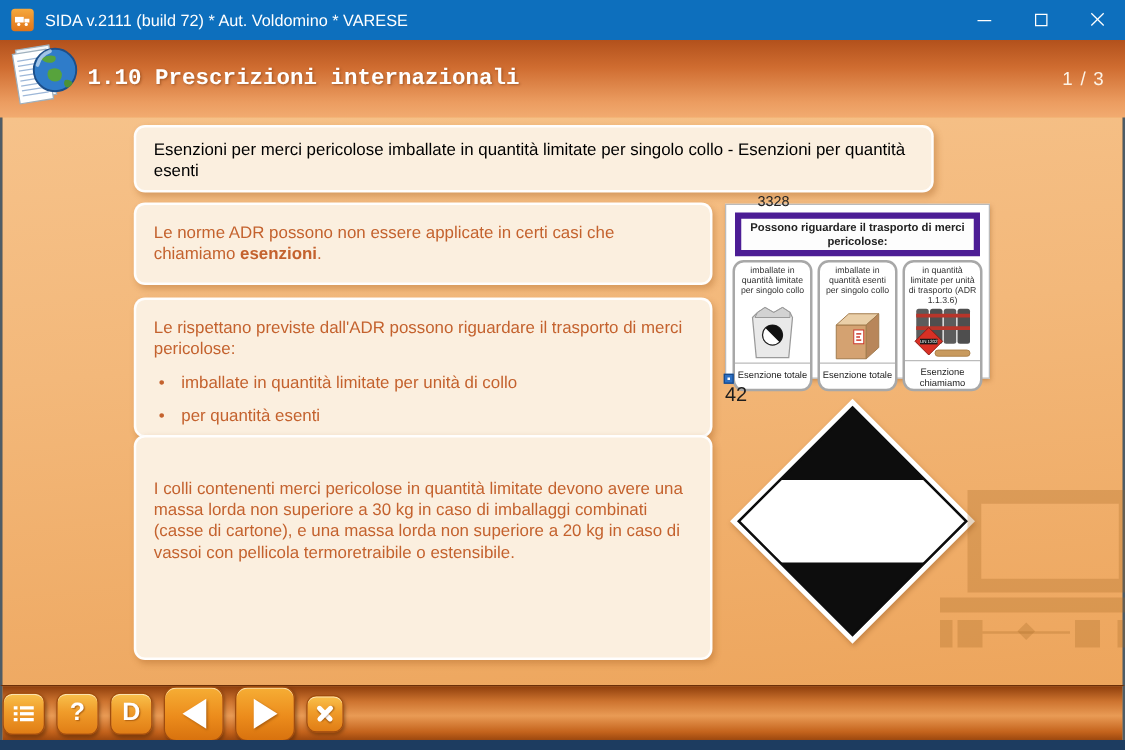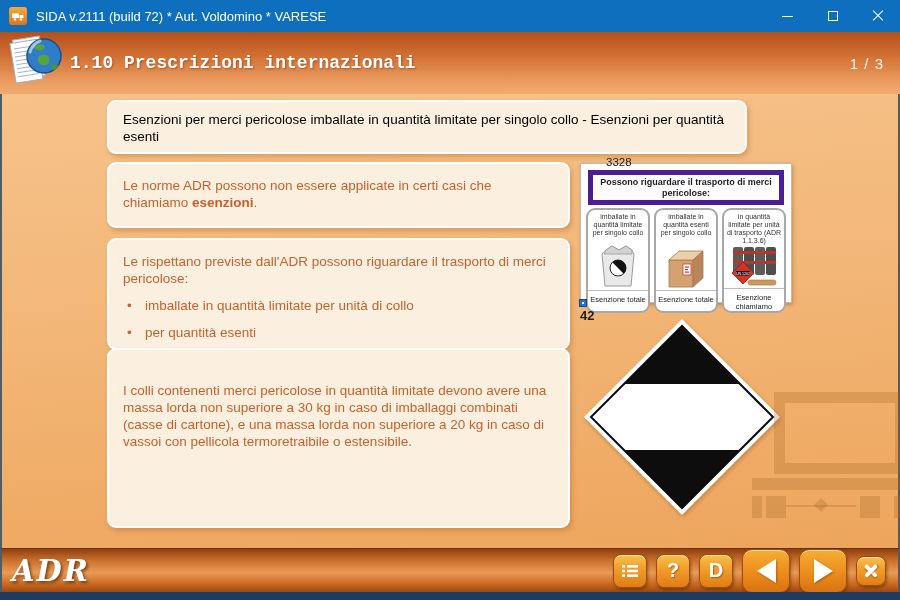--- a/index.html
+++ b/index.html
@@ -55,21 +55,21 @@
   .qc-options { display:flex; justify-content:space-between; margin-top:3px; }
   .qc-opt { width:64px; height:105px; border:2px solid #a8a8a8; border-radius:9px; background:#fff;
     display:flex; flex-direction:column; align-items:center; overflow:hidden; }
   .qc-opt-label { font-size:7px; line-height:8px; color:#333; text-align:center; padding:3px 2px 0 2px; height:34px; }
   .qc-opt-img { height:46px; display:flex; align-items:center; justify-content:center; }
   .qc-opt-caption { width:100%; border-top:1px solid #bbb; font-size:7.5px; color:#222; text-align:center; padding:4px 0 3px 0; }
   .mini-info-icon { position:absolute; left:577px; top:205px; width:8px; height:8px; background:#2b6fc4; border:1px solid #174a8c; z-index:4; }
   .mini-info-icon::after{ content:""; position:absolute; left:2px; top:2px; width:2px; height:2px; background:#fff; }
 
   
-  .placard-number { position:absolute; left:578px; top:214px; font-size:13px; font-weight:700; color:#1d1d1d;text-align:right; }
+  .placard-number { position:absolute; left:578px; top:214px; font-size:16px; font-weight:400; color:#1d1d1d;text-align:right; }
   .lq-diamond { position:absolute; left:580px; top:223px; filter:drop-shadow(1px 2px 2px rgba(130,70,20,.4)); }
 
   
   .wm { position:absolute; background:rgba(164,105,35,.28); }
   .wm-screen { right:-8px; top:298px; width:132px; height:82px; background:transparent;
     border:11px solid rgba(164,105,35,.28); }
   .wm-bar { right:-8px; top:384px; width:154px; height:12px; }
   .wm-blk { top:402px; height:22px; }
   .wm-line { right:42px; top:411px; width:70px; height:2px; }
   .wm-diamond { right:72px; top:406px; width:10px; height:10px; transform:rotate(45deg); }
@@ -258,21 +258,20 @@
     <div class="wm wm-bar"></div>
     <div class="wm wm-blk" style="right:136px; width:10px;"></div>
     <div class="wm wm-blk" style="right:112px; width:20px;"></div>
     <div class="wm wm-line"></div>
     <div class="wm wm-diamond"></div>
     <div class="wm wm-blk" style="right:18px; width:20px;"></div>
     <div class="wm wm-blk" style="right:-6px; width:10px;"></div>
   </div>
 
   <div class="footer">
-    <div class="brand">ADR</div>
     <div class="btn-row">
       <div class="fbtn fbtn-sm">
         <svg width="18" height="16" viewBox="0 0 18 16">
           <rect x="1" y="2" width="3" height="2.6" fill="#fff"></rect>
             <rect x="6" y="2" width="11" height="2.6" fill="#fff"></rect>
           <rect x="1" y="6.7" width="3" height="2.6" fill="#fff"></rect>
             <rect x="6" y="6.7" width="11" height="2.6" fill="#fff"></rect>
           <rect x="1" y="11.4" width="3" height="2.6" fill="#fff"></rect>
             <rect x="6" y="11.4" width="11" height="2.6" fill="#fff"></rect>
         </svg>

